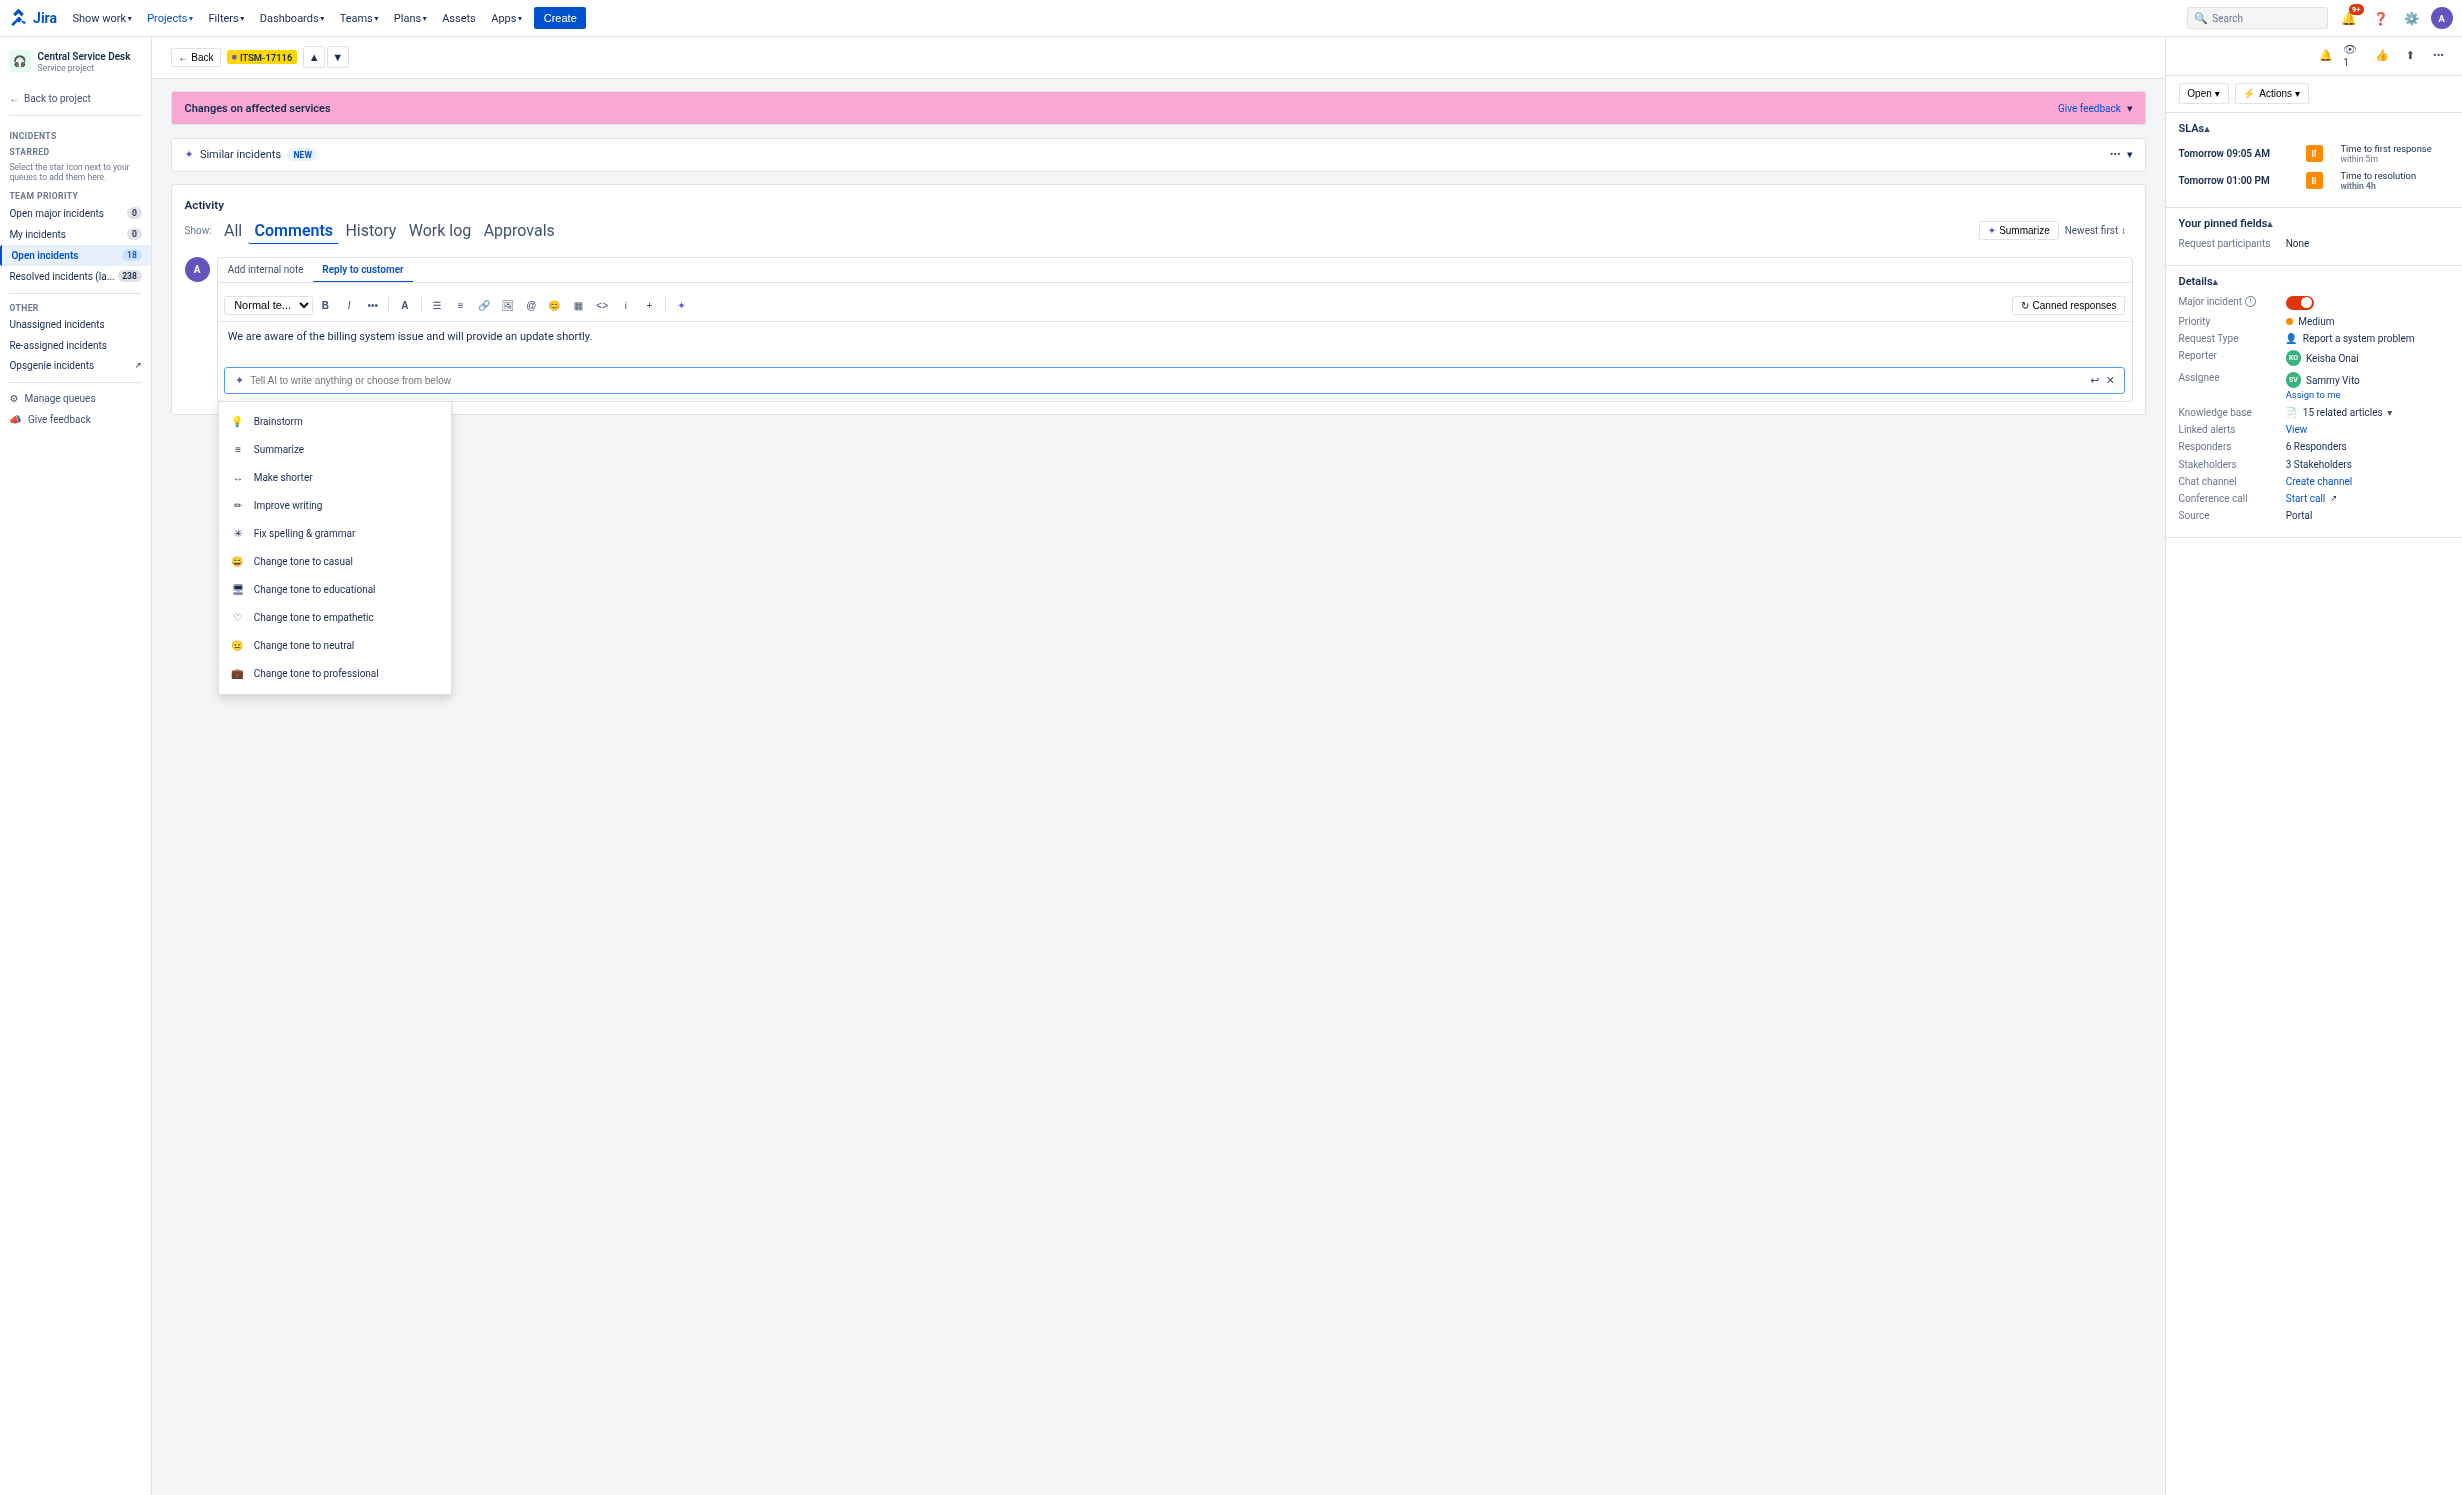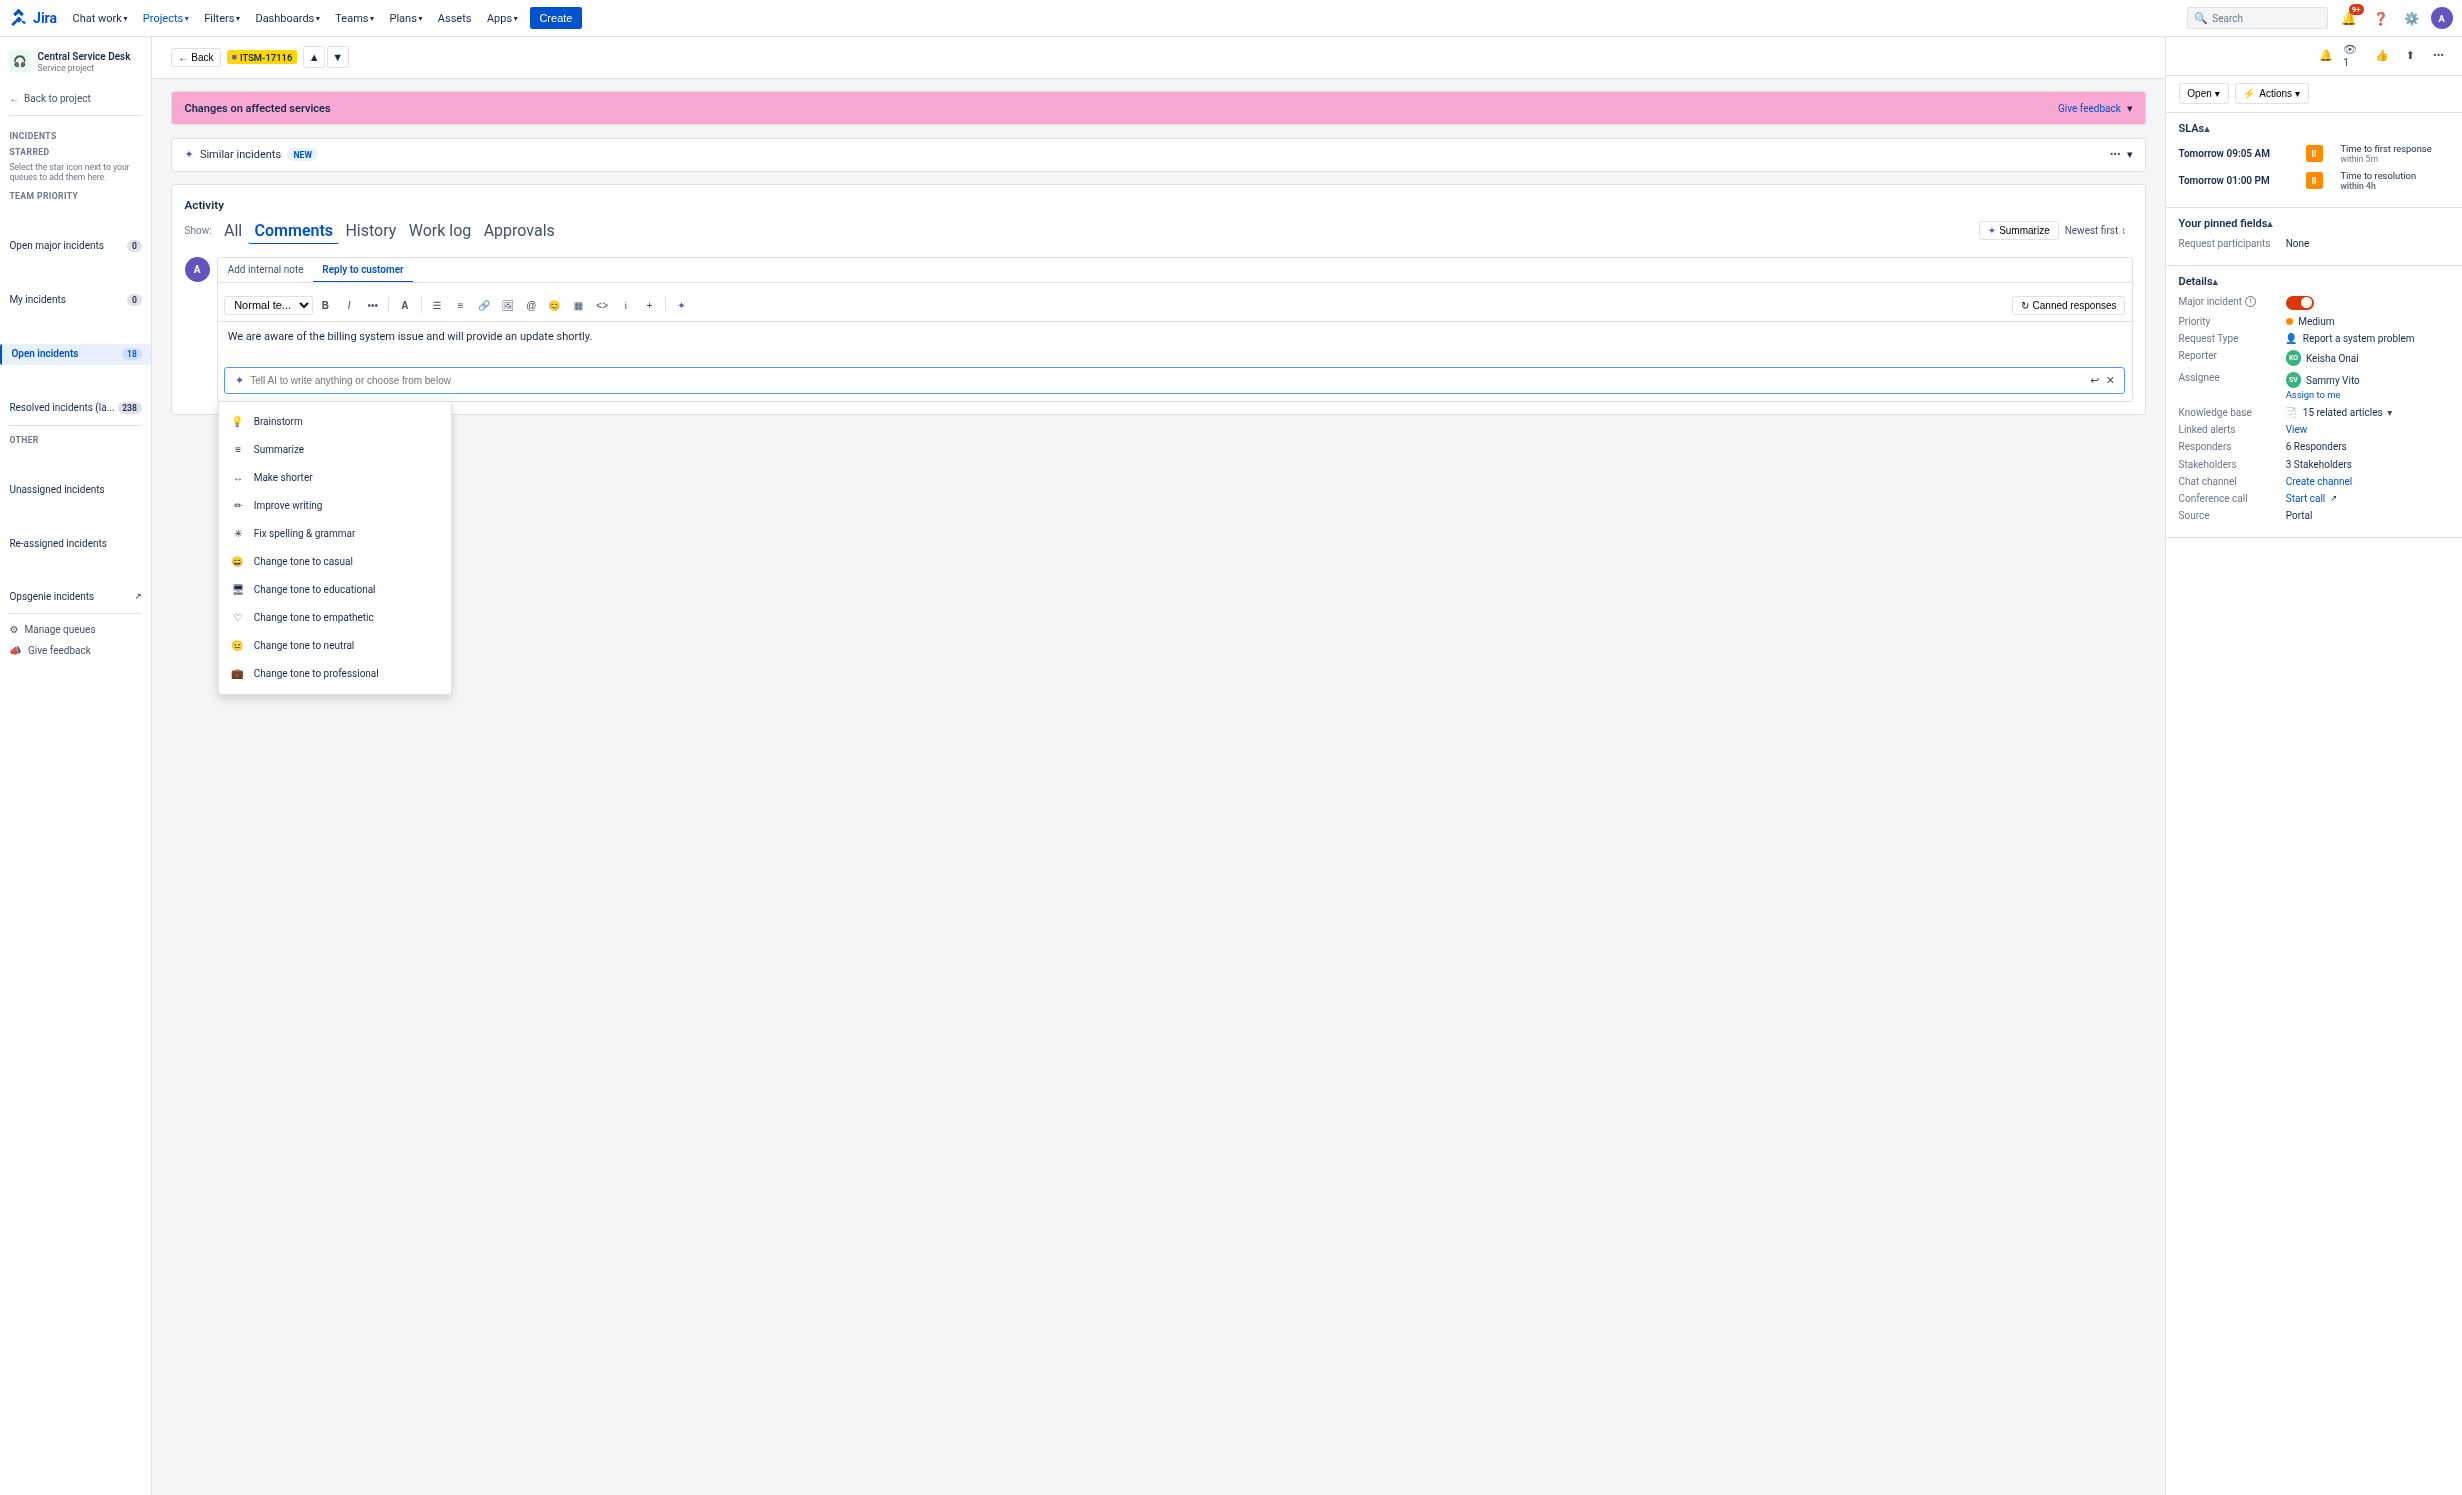--- a/index.html
+++ b/index.html
@@ -27,21 +27,21 @@
     
     .sidebar { width: 152px; background: #fff; border-right: 0.8px solid #dfe1e6; overflow-y: auto; flex-shrink: 0; padding-bottom: 12.5px; }
     .sidebar-header { padding: 12.5px 9.4px 6.2px; }
     .project-info { display: flex; align-items: center; gap: 6.2px; margin-bottom: 9.4px; }
     .project-icon { width: 22px; height: 22px; background: #e3fcef; border-radius: 3.1px; display: flex; align-items: center; justify-content: center; font-size: 11px; }
     .project-name { font-weight: 600; font-size: 10px; color: #172b4d; line-height: 1.3; }
     .project-type { font-size: 8.6px; color: #6b778c; }
     .sidebar-back { display: flex; align-items: center; gap: 4.7px; padding: 4.7px 9.4px; cursor: pointer; color: #42526e; font-size: 10px; border-radius: 2.3px; }
     .sidebar-section-title { padding: 9.4px 9.4px 3.1px; font-size: 8.6px; font-weight: 700; text-transform: uppercase; color: #6b778c; letter-spacing: 0.4px; }
     .sidebar-section-sub { padding: 3.1px 9.4px 1.6px; font-size: 8.6px; font-weight: 700; color: #6b778c; letter-spacing: 0.4px; text-transform: uppercase; }
-    .sidebar-item { display: flex; justify-content: space-between; padding: 4.7px 9.4px; cursor: pointer; border-radius: 2.3px; color: #172b4d; font-size: 10px; margin-top: 33px; }
+    .sidebar-item { display: flex; align-items: center; justify-content: space-between; padding: 4.7px 9.4px; cursor: pointer; border-radius: 2.3px; color: #172b4d; font-size: 10px; }
     .sidebar-item.active { background: #e8f0fc; color: #0052cc; font-weight: 600; border-left: 2.3px solid #0052cc; }
     .sidebar-item .count { background: #dfe1e6; border-radius: 7.8px; padding: 0.8px 4.7px; font-size: 8.6px; font-weight: 600; }
     .sidebar-item.active .count { background: #cce0ff; color: #0052cc; }
     .sidebar-divider { height: 0.8px; background: #dfe1e6; margin: 6.2px 9.4px; }
     .sidebar-footer-item { display: flex; align-items: center; gap: 6.2px; padding: 4.7px 9.4px; cursor: pointer; color: #42526e; font-size: 10px; border-radius: 2.3px; }
 
     
     .main-content { flex: 1; overflow-y: auto; background: #f4f5f7; padding: 0; }
     .issue-header { display: flex; align-items: center; gap: 6.2px; padding: 9.4px 19px; background: #fff; border-bottom: 0.8px solid #dfe1e6; }
     .back-btn { display: flex; align-items: center; gap: 3.1px; padding: 3.1px 6.2px; border: 0.8px solid #dfe1e6; border-radius: 2.3px; cursor: pointer; font-size: 10px; background: #fff; }
@@ -120,21 +120,21 @@
 </head>
 <body>
 
 <nav class="top-nav">
   <div class="logo">
     <svg viewBox="0 0 24 24" fill="#0052cc">
         <path d="M11.57 0L5.3 6.27l2.84 2.84L12 5.27l3.86 3.84 2.84-2.84L12.43 0zm.86 9.59L8.57 13.4l3.86 3.84 3.86-3.84zm-4.72 4.72L2.84 19.13 5.3 21.6 11.57 15.3zm7.58 0L15.29 15.3l3.86 3.84 2.46-2.47z"></path>
       </svg>
     <span>Jira</span>
   </div>
-  <div class="nav-item nav-dropdown">Chat work</div>
+  <div class="nav-item nav-dropdown">Show work</div>
   <div class="nav-item nav-dropdown active">Projects</div>
   <div class="nav-item nav-dropdown">Filters</div>
   <div class="nav-item nav-dropdown">Dashboards</div>
   <div class="nav-item nav-dropdown">Teams</div>
   <div class="nav-item nav-dropdown">Plans</div>
   <div class="nav-item">Assets</div>
   <div class="nav-item nav-dropdown">Apps</div>
   <button class="create-btn">Create</button>
   <div class="nav-spacer"></div>
   <div class="search-box">

